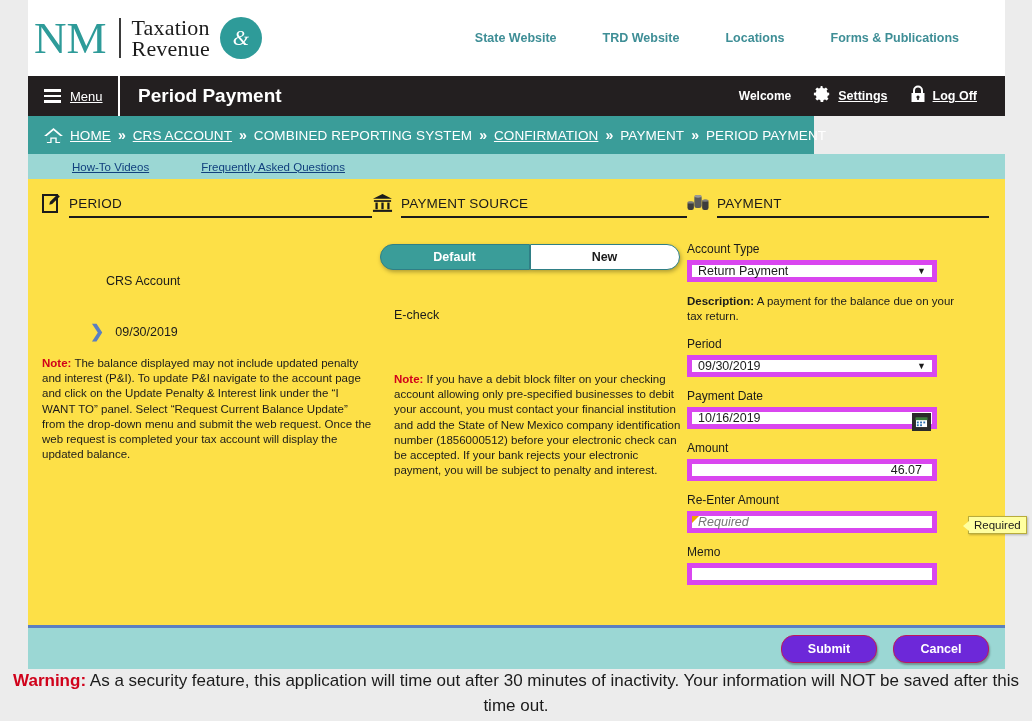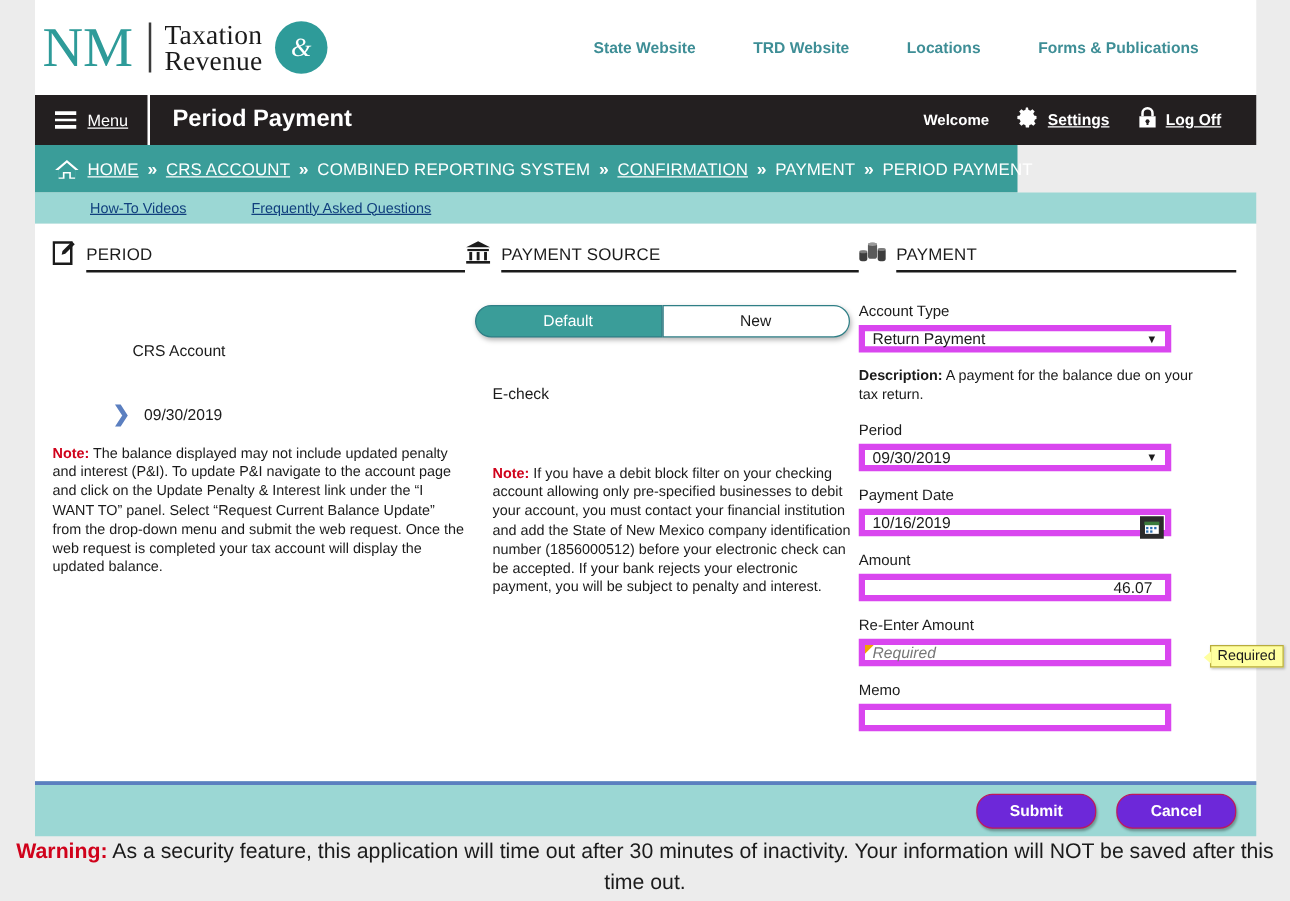--- a/index.html
+++ b/index.html
@@ -124,21 +124,21 @@
     display: flex; align-items: center;
     padding-left: 44px; box-sizing: border-box;
     gap: 52px;
   }
   .helpbar a { color: #11407e; font-size: 11.5px; text-decoration: underline; }
 
   
   .content {
     position: absolute; left: 28px; top: 179px;
     width: 977px; height: 446px;
-    background: #ffffff;
+    background: #fde047;
   }
   .cols { display: flex; padding: 9px 14px 0 14px; }
   .col { position: relative; }
   .col1 { width: 330px; }
   .col2 { width: 315px; }
   .col3 { width: 302px; }
 
   .sec-head {
     display: flex; align-items: flex-end;
     gap: 8px; height: 30px;
@@ -174,21 +174,21 @@
     display: flex; justify-content: center;
     margin-top: 24px;
   }
   .toggle {
     display: flex;
     filter: drop-shadow(1px 2px 2px rgba(0,0,0,.3));
   }
   .tgl {
     width: 150px; height: 26px;
     display: flex; align-items: center; justify-content: center;
-    font-size: 12.5px; font-weight: normal;
+    font-size: 12.5px; font-weight: bold;
     box-sizing: border-box;
   }
   .tgl.on {
     background: #3a9d99; color: #ffffff;
     border: 1px solid #2f7f86;
     border-radius: 13px 0 0 13px;
   }
   .tgl.off {
     background: #ffffff; color: #1b1b1b;
     border: 1px solid #2f7f86;

